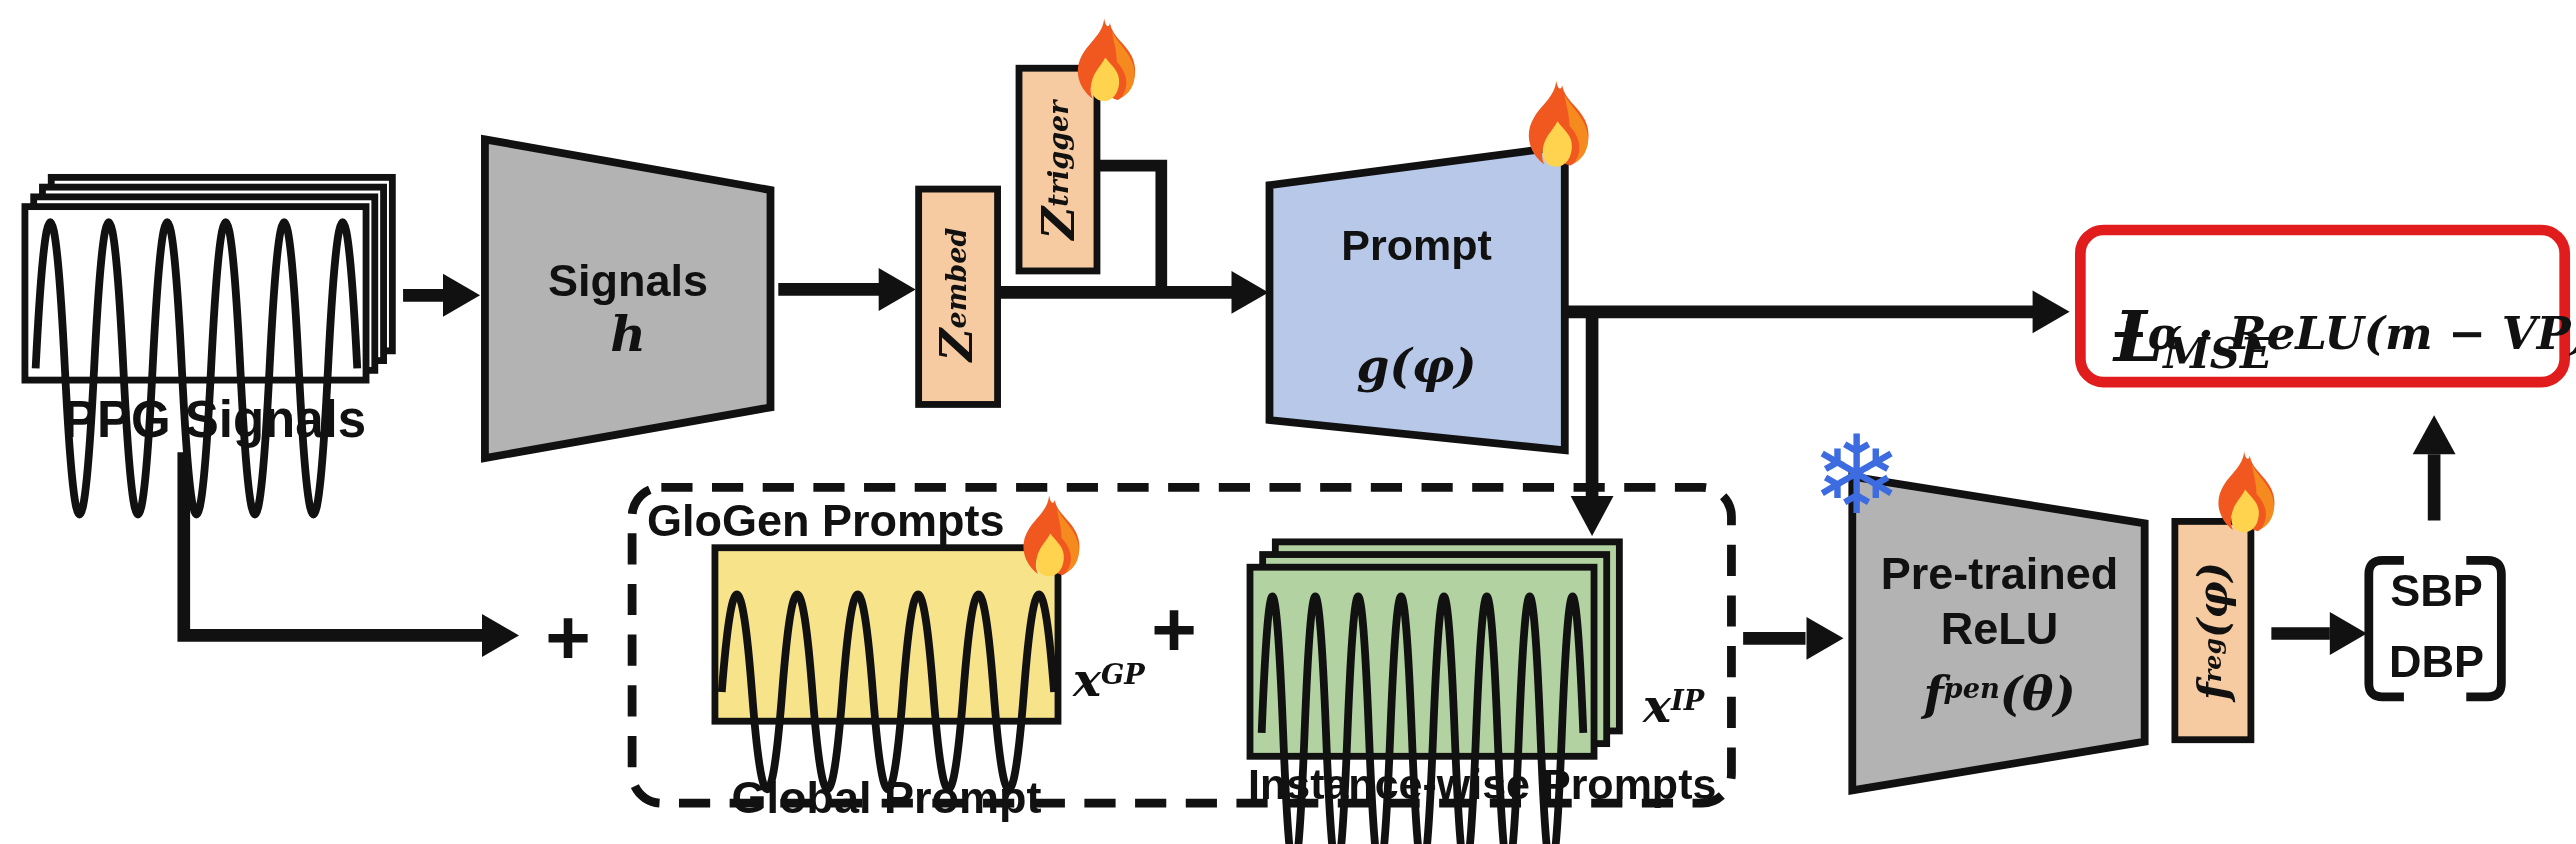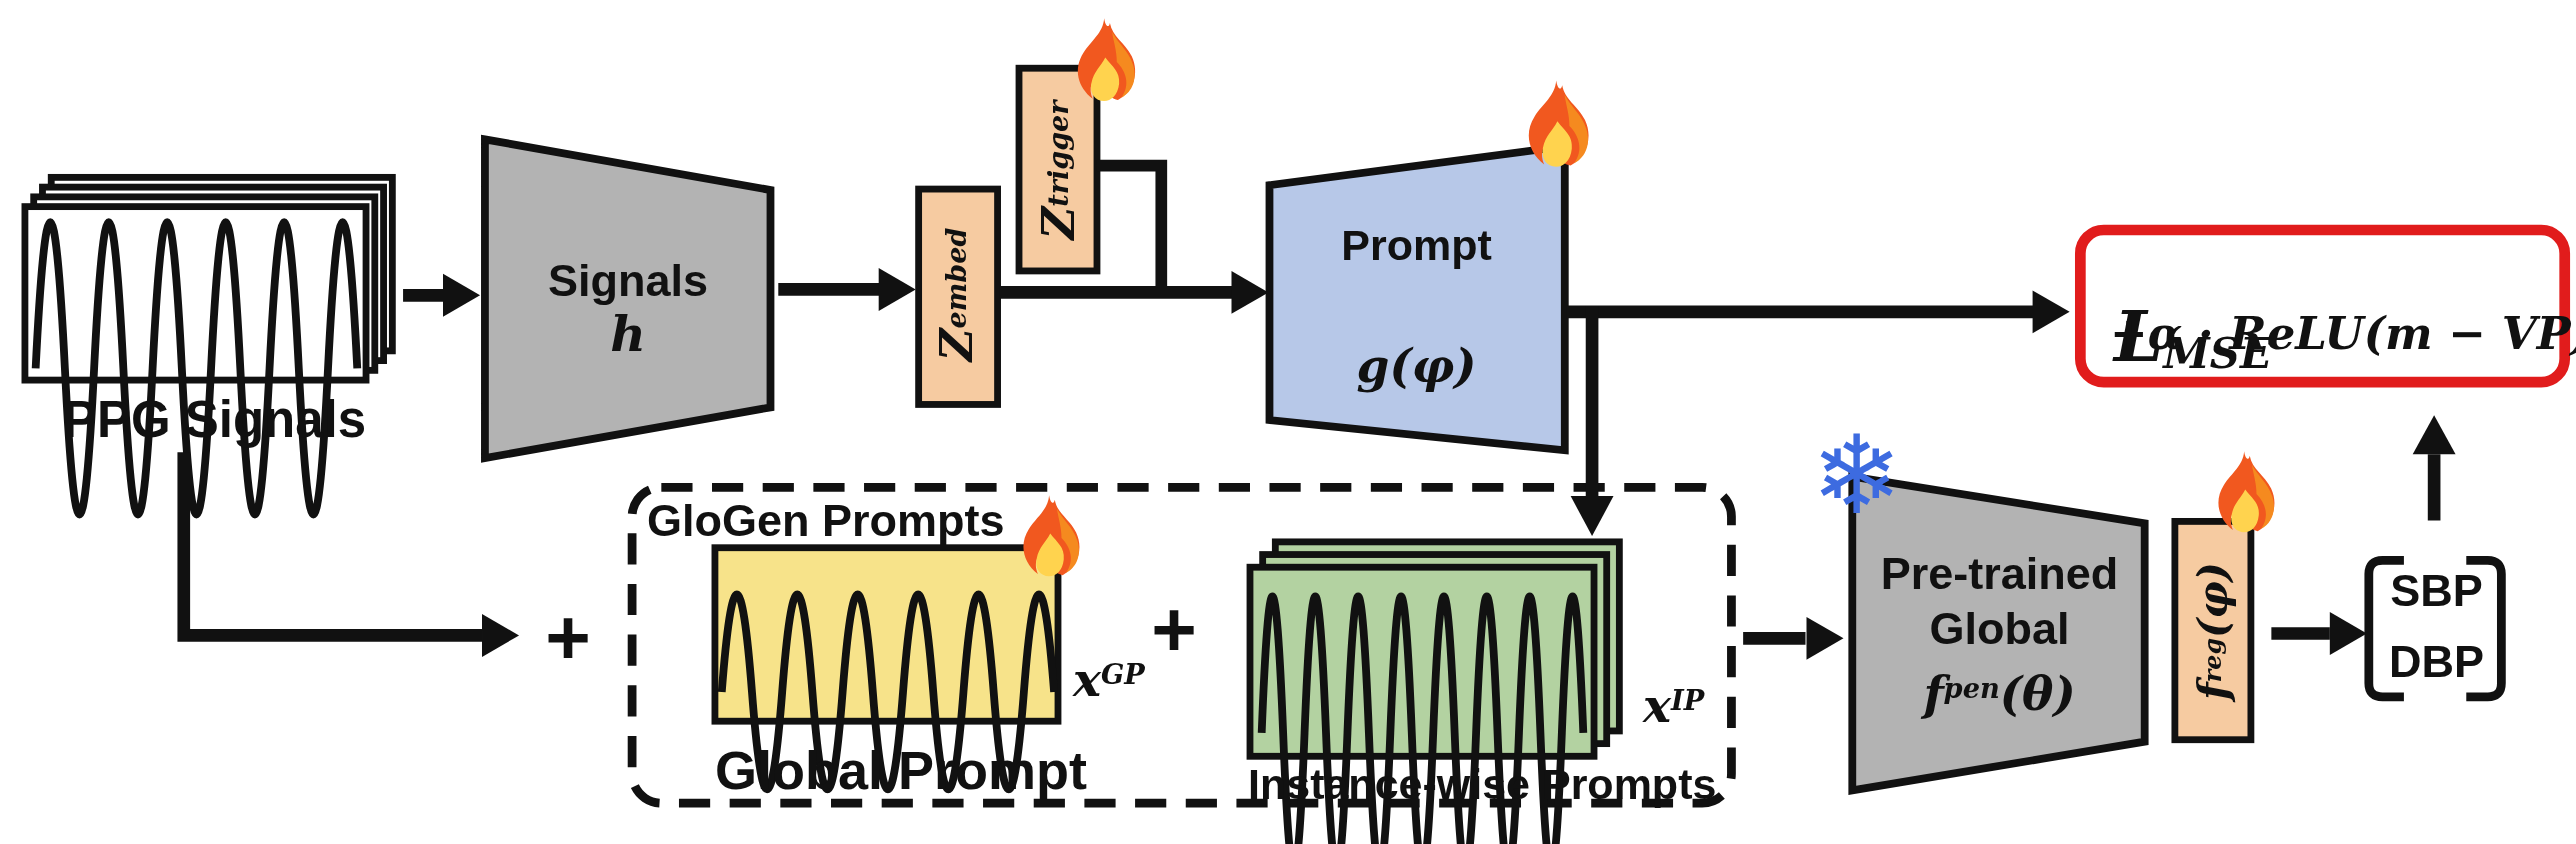--- a/index.html
+++ b/index.html
@@ -144,32 +144,32 @@
   <div class="lbl math left" style="left:2114px;top:256px;font-size:70px;margin-top:43px;">
     <span>L</span><span class="msub">MSE</span>
   </div>
   <div class="lbl math left" style="left:2110px;top:310px;font-size:45px;">+α · ReLU(m − VP)</div>
 
   <div class="lbl left" style="left:647px;top:497px;font-size:45px;">GloGen Prompts</div>
 
   <div class="lbl" style="left:533px;top:593px;width:70px;height:88px;font-size:78px;line-height:88px;">+</div>
   <div class="lbl" style="left:1139px;top:585px;width:70px;height:88px;font-size:78px;line-height:88px;">+</div>
 
-  <div class="lbl" style="left:715px;top:741px;width:343px;font-size:54px;text-align:right;">Global Prompt</div>
+  <div class="lbl" style="left:715px;top:774px;width:343px;font-size:45px;">Global Prompt</div>
   <div class="lbl math left" style="left:1073px;top:655px;font-size:47px;">
     <span>x</span><span class="msup">GP</span>
   </div>
 
   <div class="lbl" style="left:1248px;top:761px;width:429px;font-size:43px;">Instance-wise Prompts</div>
   <div class="lbl math left" style="left:1643px;top:681px;font-size:47px;">
     <span>x</span><span class="msup">IP</span>
   </div>
 
   <div class="lbl" style="left:1853px;top:550px;width:293px;font-size:45px;">Pre-trained</div>
-  <div class="lbl" style="left:1853px;top:605px;width:293px;font-size:45px;">Global</div>
+  <div class="lbl" style="left:1853px;top:605px;width:293px;font-size:45px;">ReLU</div>
   <div class="lbl math" style="left:1853px;top:669px;width:293px;font-size:47px;">
     <span>f</span><span class="msup">pen</span><span>(θ)</span>
   </div>
 
   <div class="vlabel math" style="left:2104px;top:593px;width:218px;height:76px;font-size:41px;">
     <span>f</span>
       <span class="msup">reg</span>
       <span>(φ)</span>
   </div>
 

